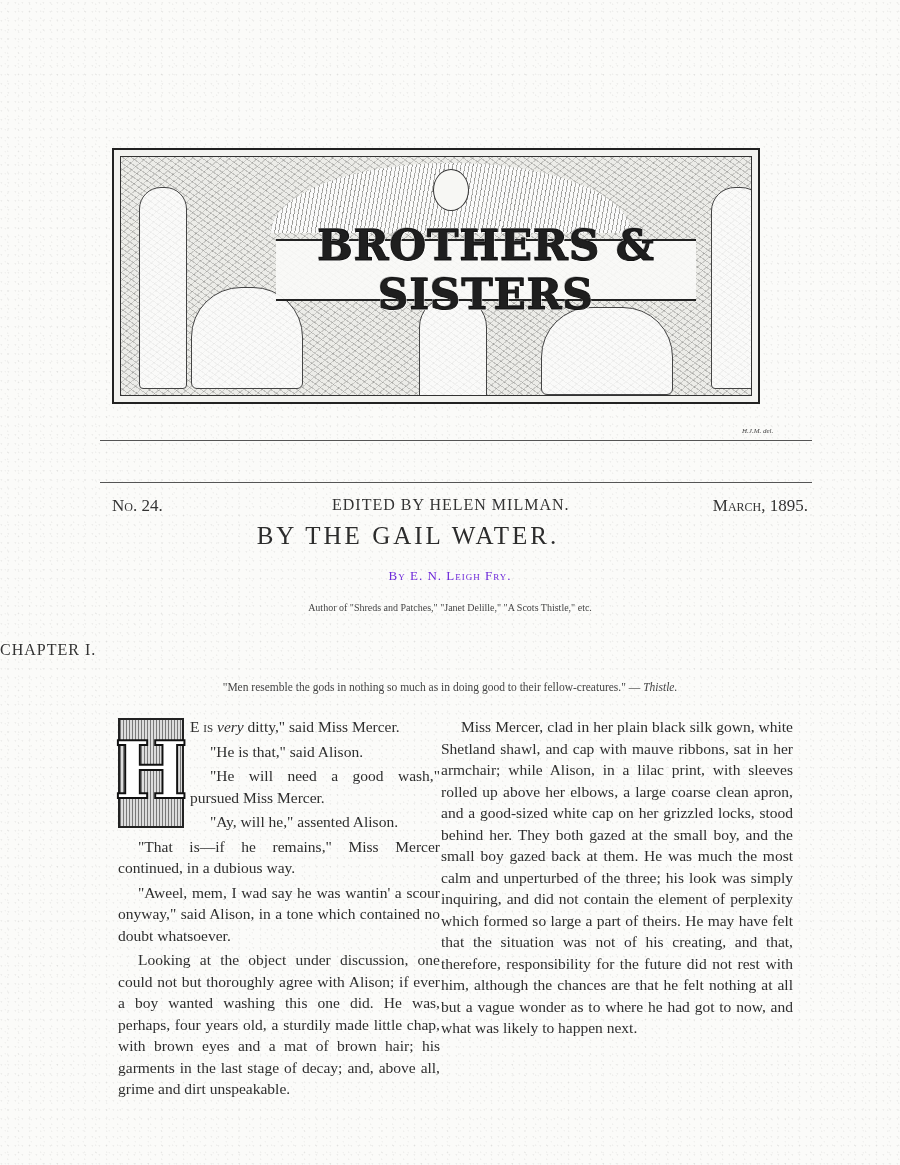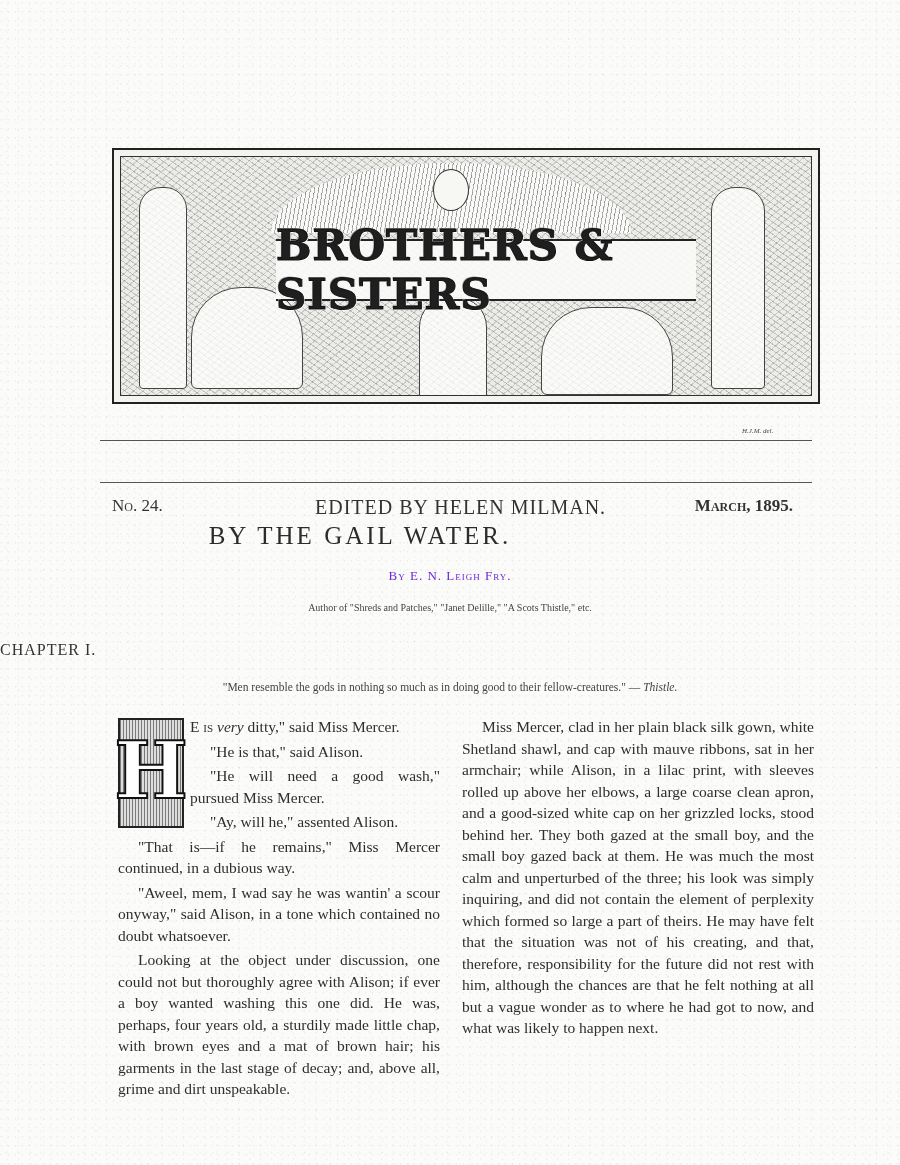--- a/index.html
+++ b/index.html
@@ -13,22 +13,22 @@
     position: absolute; inset: 0; pointer-events: none;
     background-image:
       radial-gradient(circle at 20% 30%, rgba(0,0,0,0.08) 0.6px, transparent 1.2px),
       radial-gradient(circle at 70% 60%, rgba(0,0,0,0.07) 0.5px, transparent 1.1px),
       radial-gradient(circle at 40% 80%, rgba(0,0,0,0.06) 0.5px, transparent 1px);
     background-size: 7px 9px, 11px 7px, 13px 11px;
     opacity: 0.7;
   }
   
   .masthead {
-    position: absolute; left: 112px; top: 148px; width: 708px; height: 256px;
-    border: 2px solid #222; background: #f3f3f0; box-sizing: border-box;
+    position: absolute; left: 112px; top: 148px; width: 648px; height: 256px;
+    border: 2px solid #222; background: #f3f3f0; box-sizing: border-box; text-align: center;
   }
   .masthead-inner {
     position: absolute; left: 6px; top: 6px; right: 6px; bottom: 6px;
     border: 1.5px solid #333;
     background:
       repeating-linear-gradient(35deg, rgba(0,0,0,0.18) 0 1px, transparent 1px 5px),
       repeating-linear-gradient(-40deg, rgba(0,0,0,0.14) 0 1px, transparent 1px 6px),
       #ecece8;
     overflow: hidden;
   }
@@ -59,26 +59,26 @@
   .signature {
     position: absolute; left: 742px; top: 407px; font-size: 7px; font-style: italic; color: #444; margin-top: 20px;
   }
   
   .rule { position: absolute; left: 100px; width: 712px; height: 0; border-top: 1px solid #555; }
   .issue-line {
     position: absolute; left: 100px; top: 448px; width: 712px; height: 30px;
     font-size: 17px; color: #333; margin-top: 44px;
   }
   .issue-no { position: absolute; left: 12px; top: 4px; font-variant: small-caps; }
-  .editor { position: absolute; left: 215px; top: 4px; letter-spacing: 1px; font-size: 20px; text-align: center; }
-  .issue-date { position: absolute; right: 19px; top: 4px; font-variant: small-caps; font-weight: bold; }
+  .editor { position: absolute; left: 232px; top: 4px; letter-spacing: 1px; font-size: 16px; text-align: center; }
+  .issue-date { position: absolute; right: 4px; top: 4px; font-variant: small-caps; }
   
   .story-title {
     position: absolute; left: 0; width: 720px; top: 522px; text-align: center;
-    font-size: 25px; letter-spacing: 3px; color: #2c2c2c;
+    font-size: 25px; letter-spacing: 3px; color: #2c2c2c; padding-left: 48px;
   }
   .byline {
     position: absolute; left: 0; width: 900px; top: 568px; text-align: center;
     font-size: 13px; letter-spacing: 1px; font-variant: small-caps; color: #6d28d9;
   }
   .author-works {
     position: absolute; left: 0; width: 900px; top: 602px; text-align: center;
     font-size: 10px; color: #444;
   }
   .chapter {
@@ -89,21 +89,21 @@
     position: absolute; left: 0; width: 900px; top: 681px; text-align: center;
     font-size: 11.5px; color: #444;
   }
   .epigraph .attr { font-style: italic; }
   
   .col {
     position: absolute; top: 716px; font-size: 15.5px; line-height: 21.5px;
     color: #2e2e2e; text-align: justify;
   }
   .col-left { left: 118px; width: 322px; }
-  .col-right { left: 462px; width: 352px; }
+  .col-right { left: 441px; width: 352px; }
   .col p { margin: 0 0 3px 0; text-indent: 20px; }
   .col p.first { text-indent: 0; }
   .dropcap {
     float: left; width: 66px; height: 110px; margin: 2px 6px 0 0;
     border: 2px solid #222; box-sizing: border-box; position: relative;
     background:
       repeating-linear-gradient(90deg, rgba(0,0,0,0.45) 0 1px, transparent 1px 3px),
       #ddd;
   }
   .dropcap-letter {

